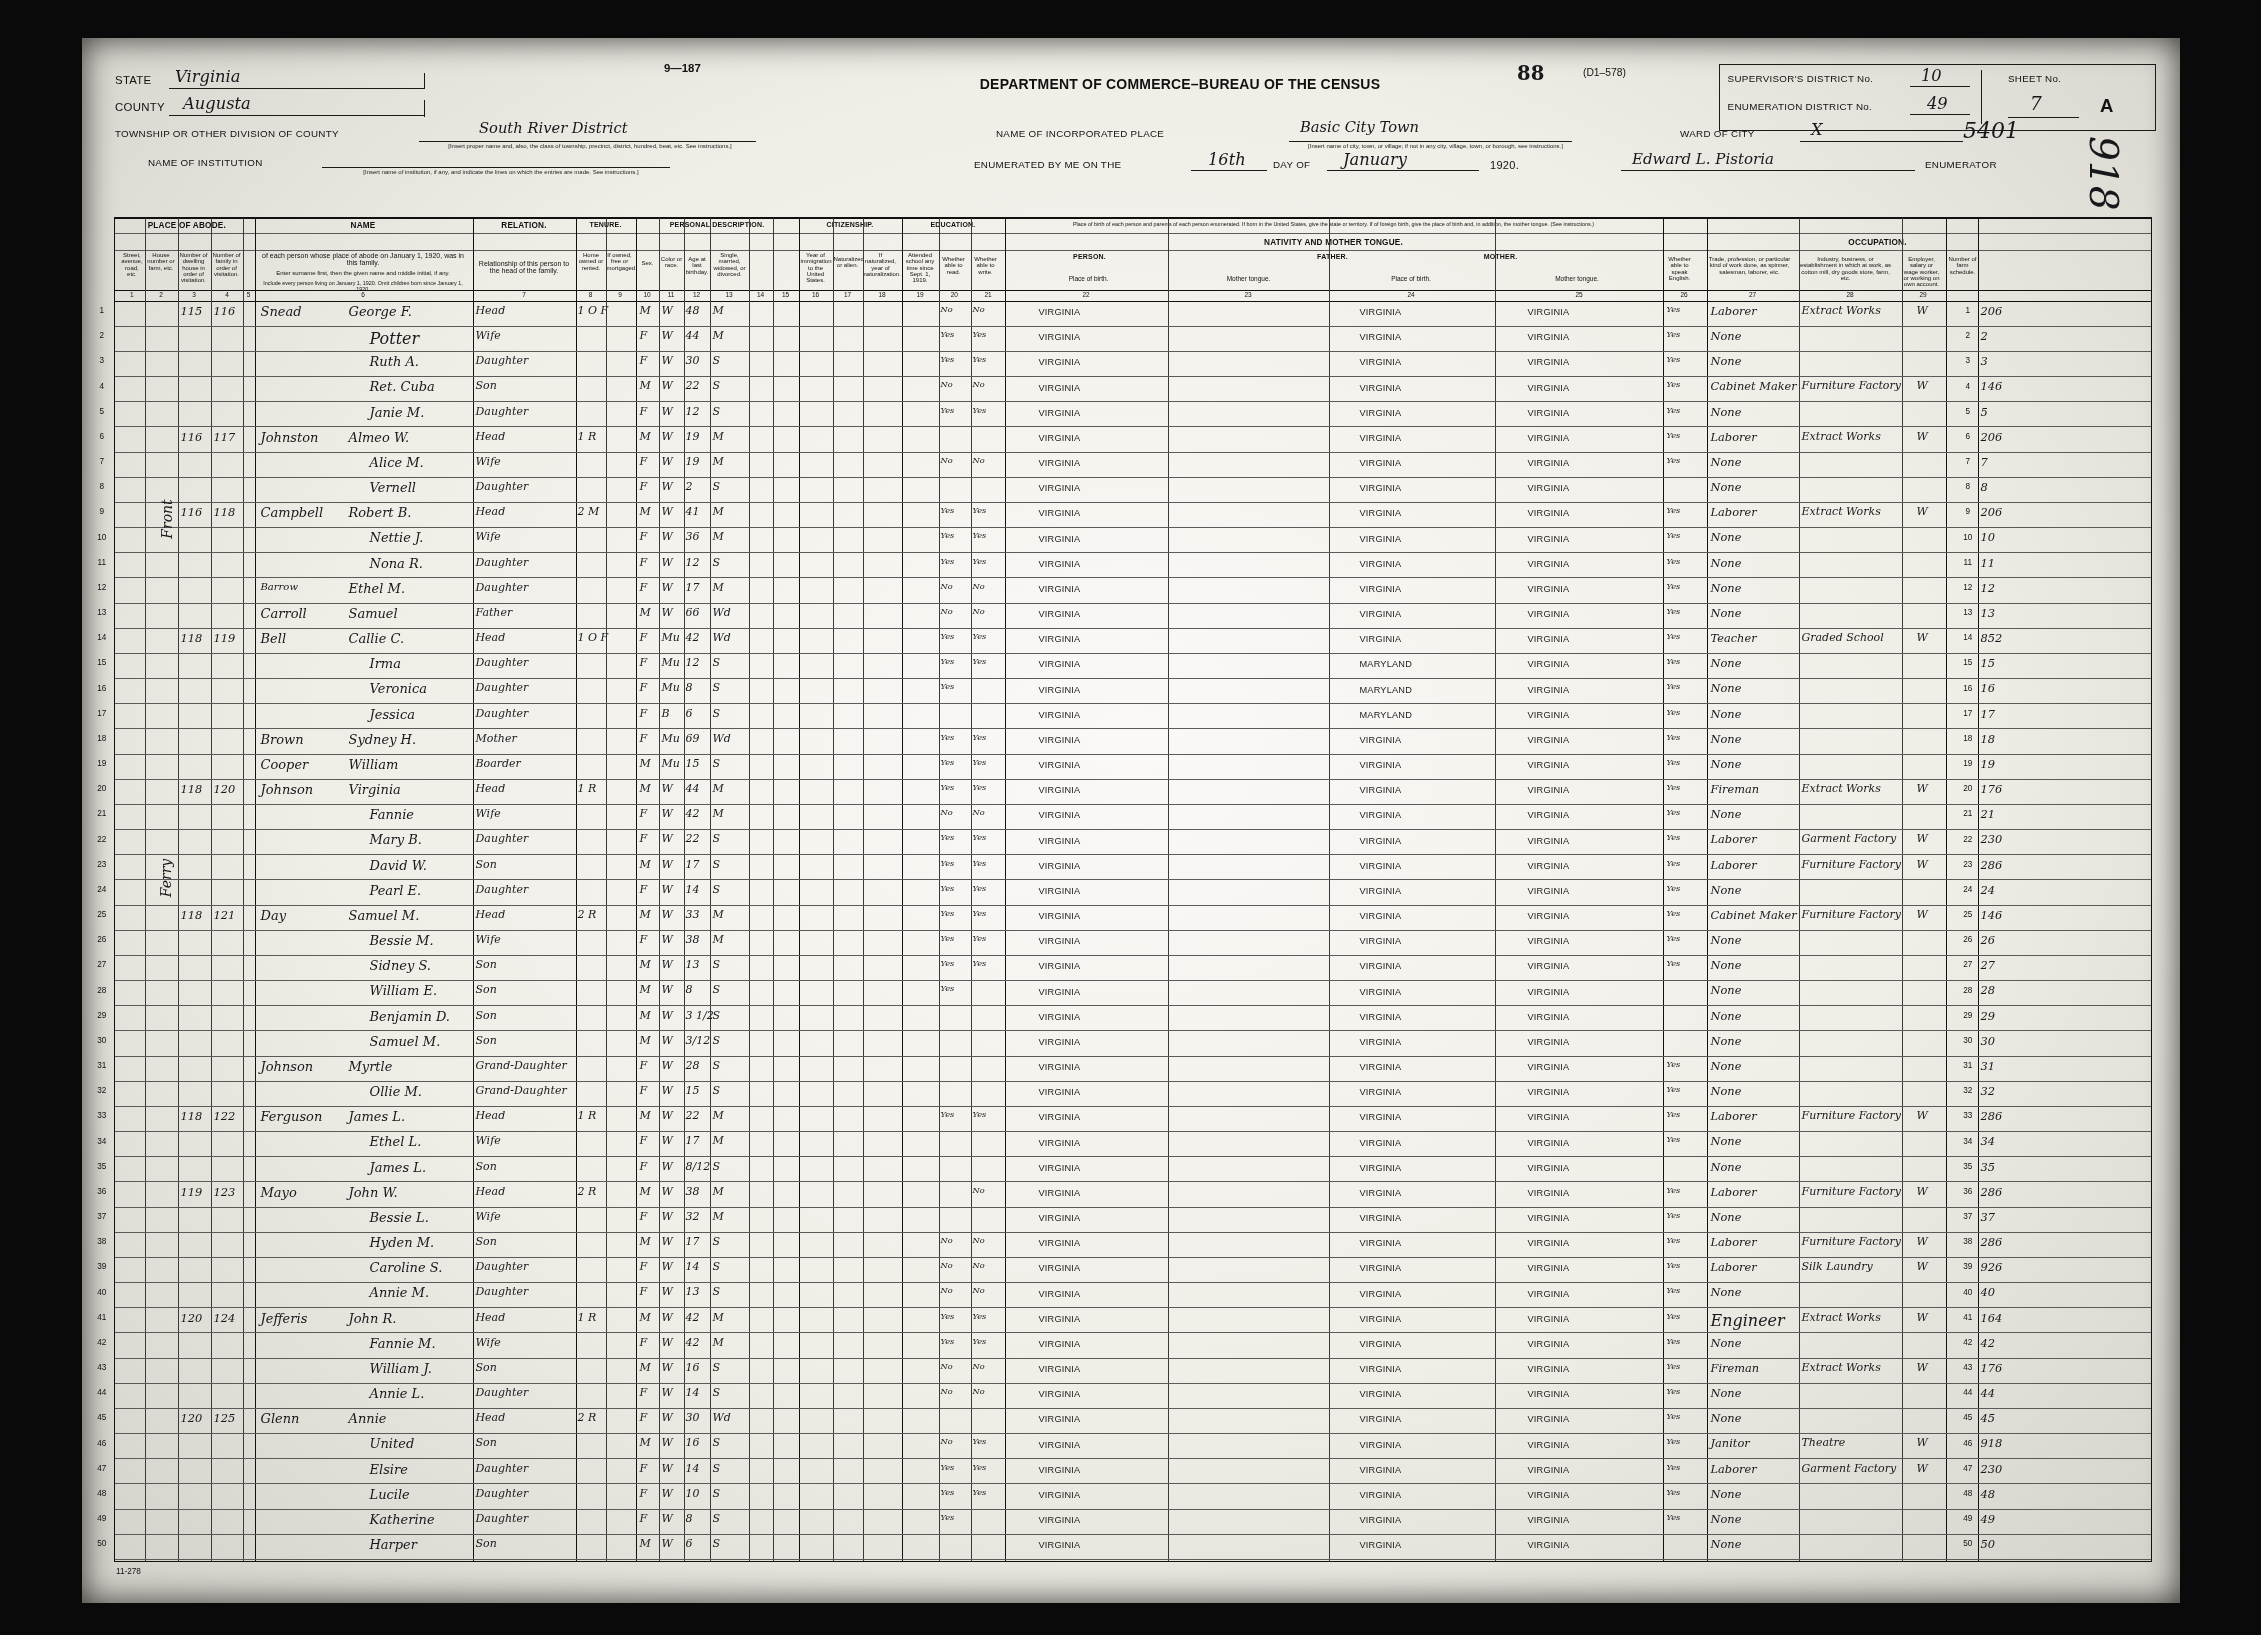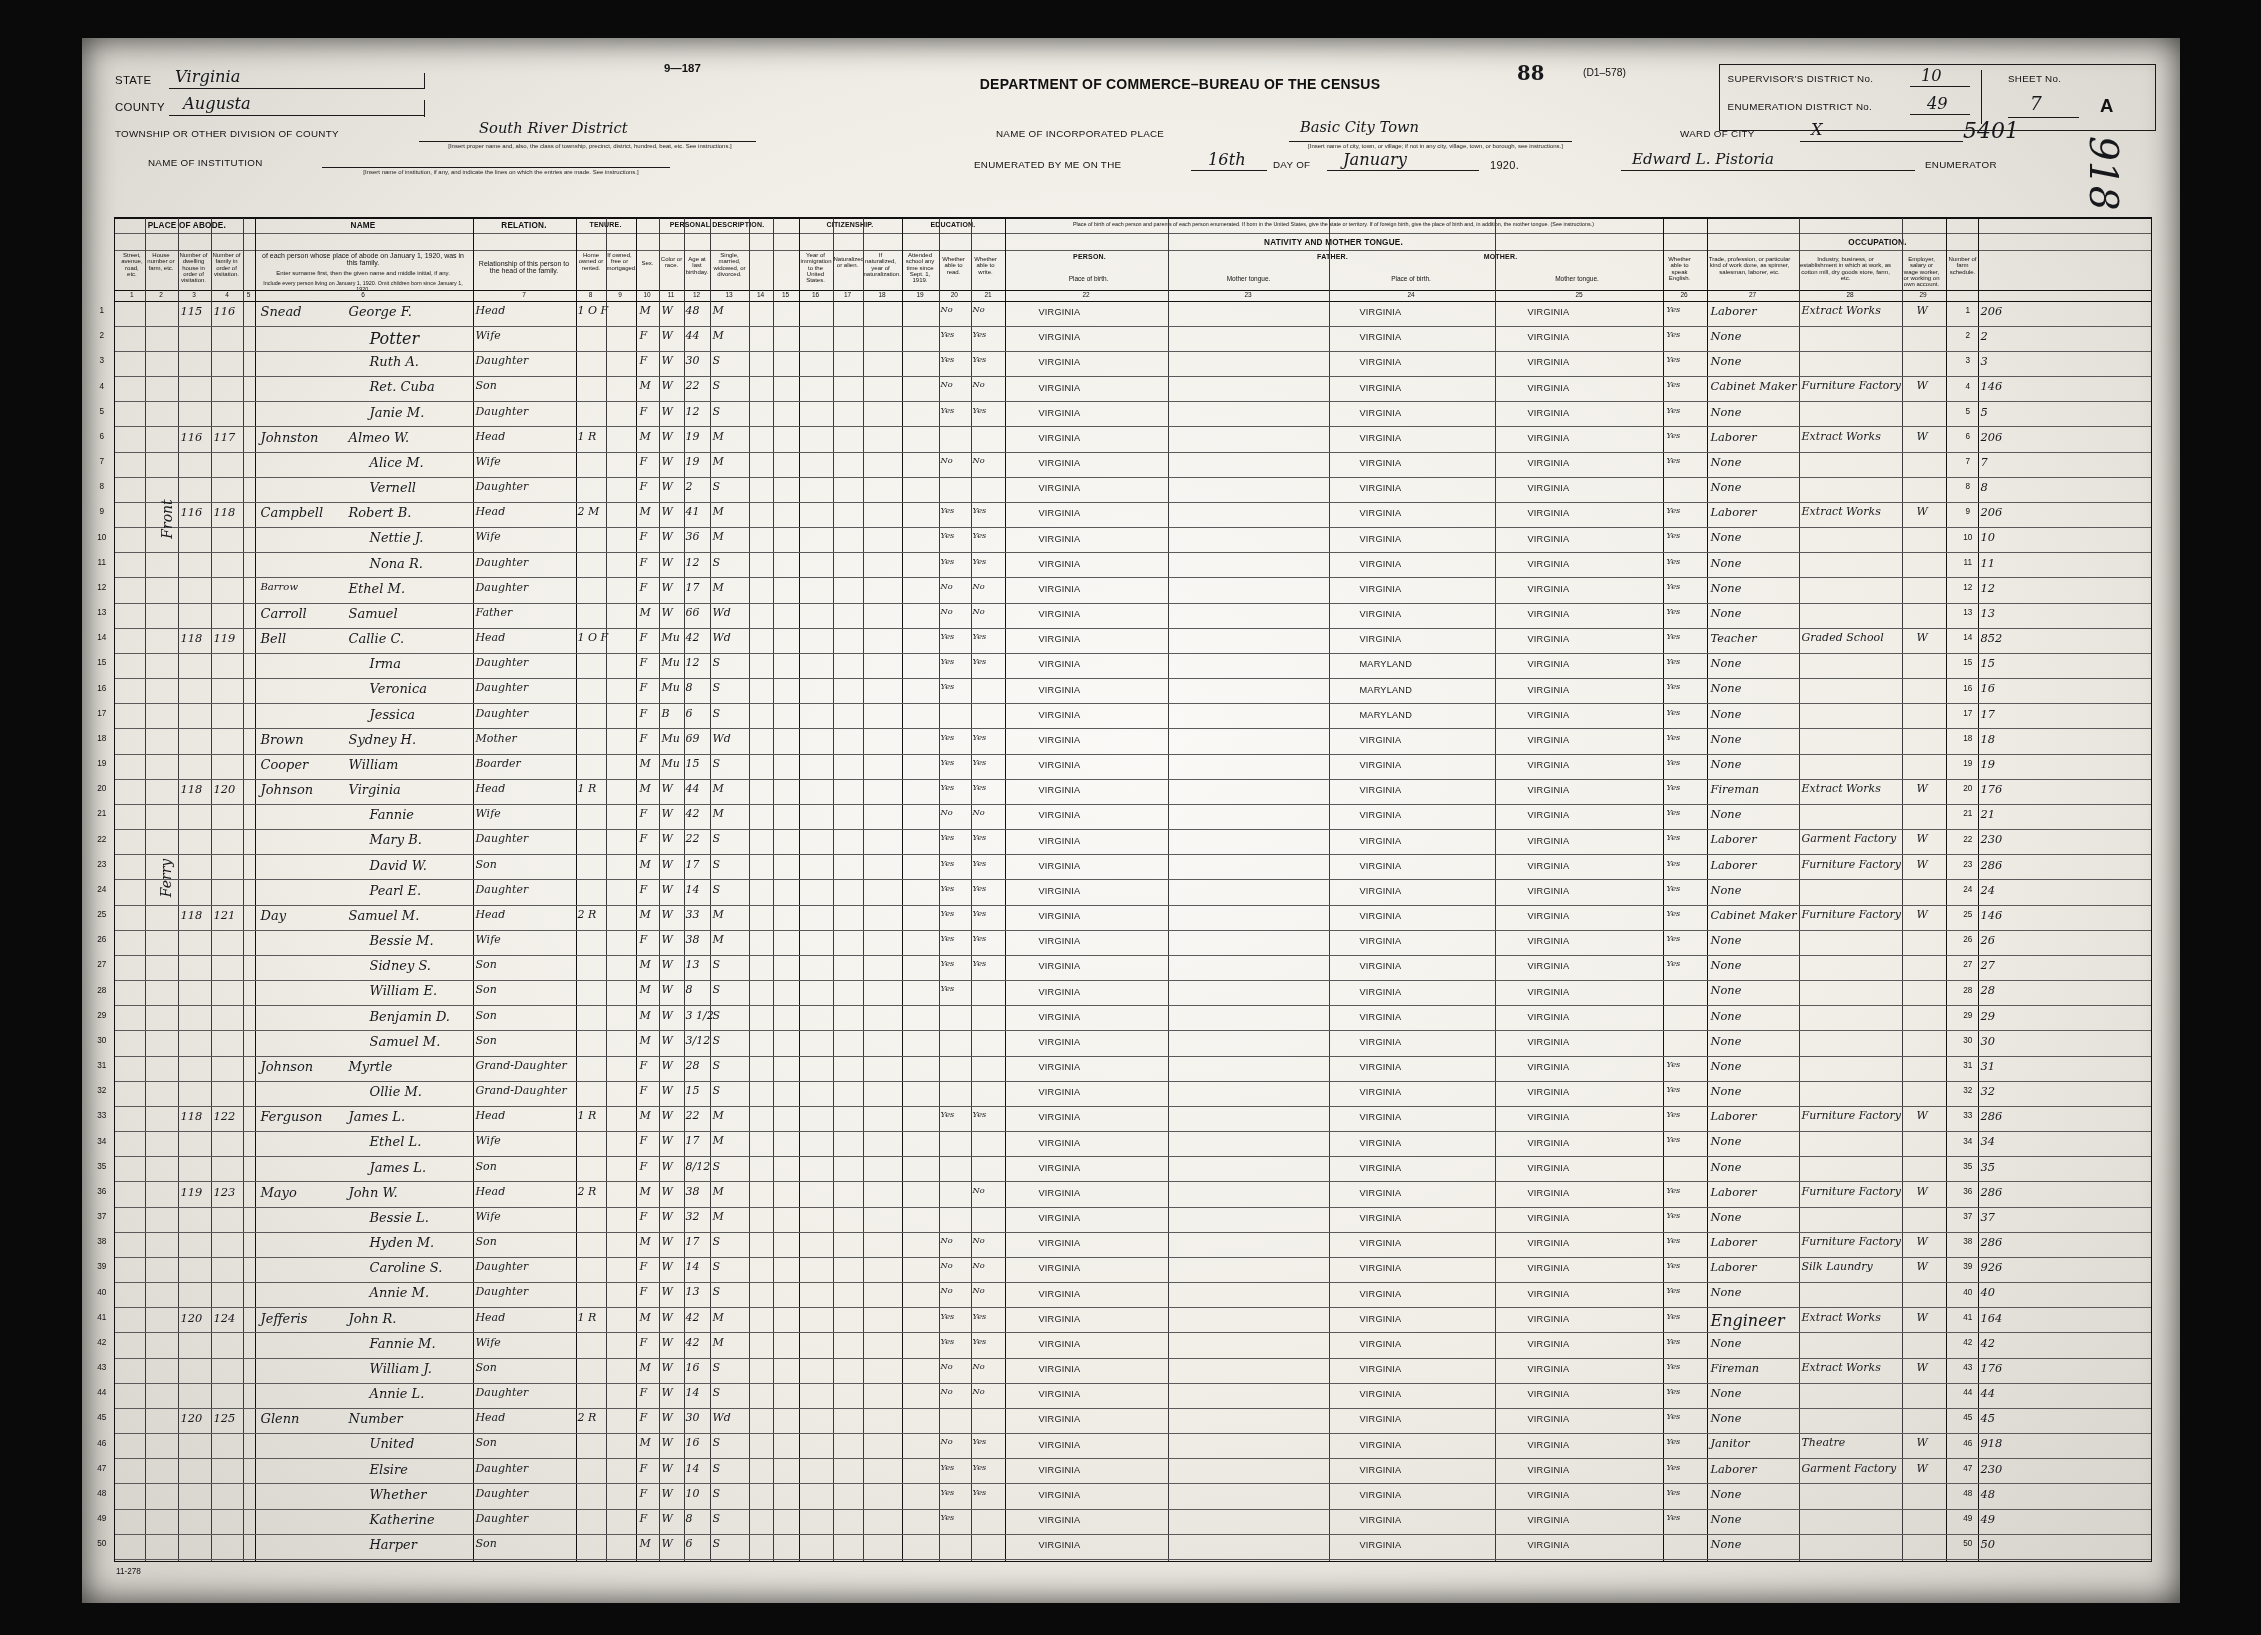--- a/index.html
+++ b/index.html
@@ -1017,21 +1017,21 @@
           <div class="va" style="left: 1413px; top: 1168px;;top:1171px">VIRGINIA</div>
           <div class="smc" style="left: 1552px; top: 1168px;">Yes</div>
           <div class="cell" style="left: 1596px; top: 1168px;;font-size:11.4px">None</div>
           <div class="cell" style="left: 1866px; top: 1168px;;font-size:11.4px">44</div>
           <div class="hl" style="top: 1215px;"></div>
           <div class="rowno" style="left: -22px; top: 1195px;">45</div>
           <div class="rowno" style="left: 1844px; top: 1195px;">45</div>
           <div class="cell" style="left: 66px; top: 1193px;;font-size:11.4px">120</div>
           <div class="cell" style="left: 99px; top: 1193px;;font-size:11.4px">125</div>
           <div class="cell" style="left: 146px; top: 1193px;;font-size:13px">Glenn</div>
-          <div class="cell" style="left: 234px; top: 1193px;;font-size:13px">Number</div>
+          <div class="cell" style="left: 234px; top: 1193px;;font-size:13px">Annie</div>
           <div class="cell" style="left: 361px; top: 1193px;;font-size:11px">Head</div>
           <div class="cell" style="left: 463px; top: 1193px;;font-size:11px">2 R</div>
           <div class="cell" style="left: 525px; top: 1193px;;font-size:11px">F</div>
           <div class="cell" style="left: 547px; top: 1193px;;font-size:11px">W</div>
           <div class="cell" style="left: 571px; top: 1193px;;font-size:11px">30</div>
           <div class="cell" style="left: 598px; top: 1193px;;font-size:11px">Wd</div>
           <div class="va" style="left: 924px; top: 1193px;;top:1196px">VIRGINIA</div>
           <div class="va" style="left: 1245px; top: 1193px;;top:1196px">VIRGINIA</div>
           <div class="va" style="left: 1413px; top: 1193px;;top:1196px">VIRGINIA</div>
           <div class="smc" style="left: 1552px; top: 1193px;">Yes</div>
@@ -1071,21 +1071,21 @@
           <div class="va" style="left: 1245px; top: 1244px;;top:1247px">VIRGINIA</div>
           <div class="va" style="left: 1413px; top: 1244px;;top:1247px">VIRGINIA</div>
           <div class="smc" style="left: 1552px; top: 1244px;">Yes</div>
           <div class="cell" style="left: 1596px; top: 1244px;;font-size:11.4px">Laborer</div>
           <div class="cell" style="left: 1687px; top: 1244px;;font-size:11px">Garment Factory</div>
           <div class="cell" style="left: 1802px; top: 1244px;;font-size:11px">W</div>
           <div class="cell" style="left: 1866px; top: 1244px;;font-size:11.4px">230</div>
           <div class="hl" style="top: 1291px;"></div>
           <div class="rowno" style="left: -22px; top: 1271px;">48</div>
           <div class="rowno" style="left: 1844px; top: 1271px;">48</div>
-          <div class="cell" style="left: 255px; top: 1269px;;font-size:13px">Whether</div>
+          <div class="cell" style="left: 255px; top: 1269px;;font-size:13px">Lucile</div>
           <div class="cell" style="left: 361px; top: 1269px;;font-size:11px">Daughter</div>
           <div class="cell" style="left: 525px; top: 1269px;;font-size:11px">F</div>
           <div class="cell" style="left: 547px; top: 1269px;;font-size:11px">W</div>
           <div class="cell" style="left: 571px; top: 1269px;;font-size:11px">10</div>
           <div class="cell" style="left: 598px; top: 1269px;;font-size:11px">S</div>
           <div class="smc" style="left: 826px; top: 1269px;">Yes</div>
           <div class="smc" style="left: 858px; top: 1269px;">Yes</div>
           <div class="va" style="left: 924px; top: 1269px;;top:1272px">VIRGINIA</div>
           <div class="va" style="left: 1245px; top: 1269px;;top:1272px">VIRGINIA</div>
           <div class="va" style="left: 1413px; top: 1269px;;top:1272px">VIRGINIA</div>

